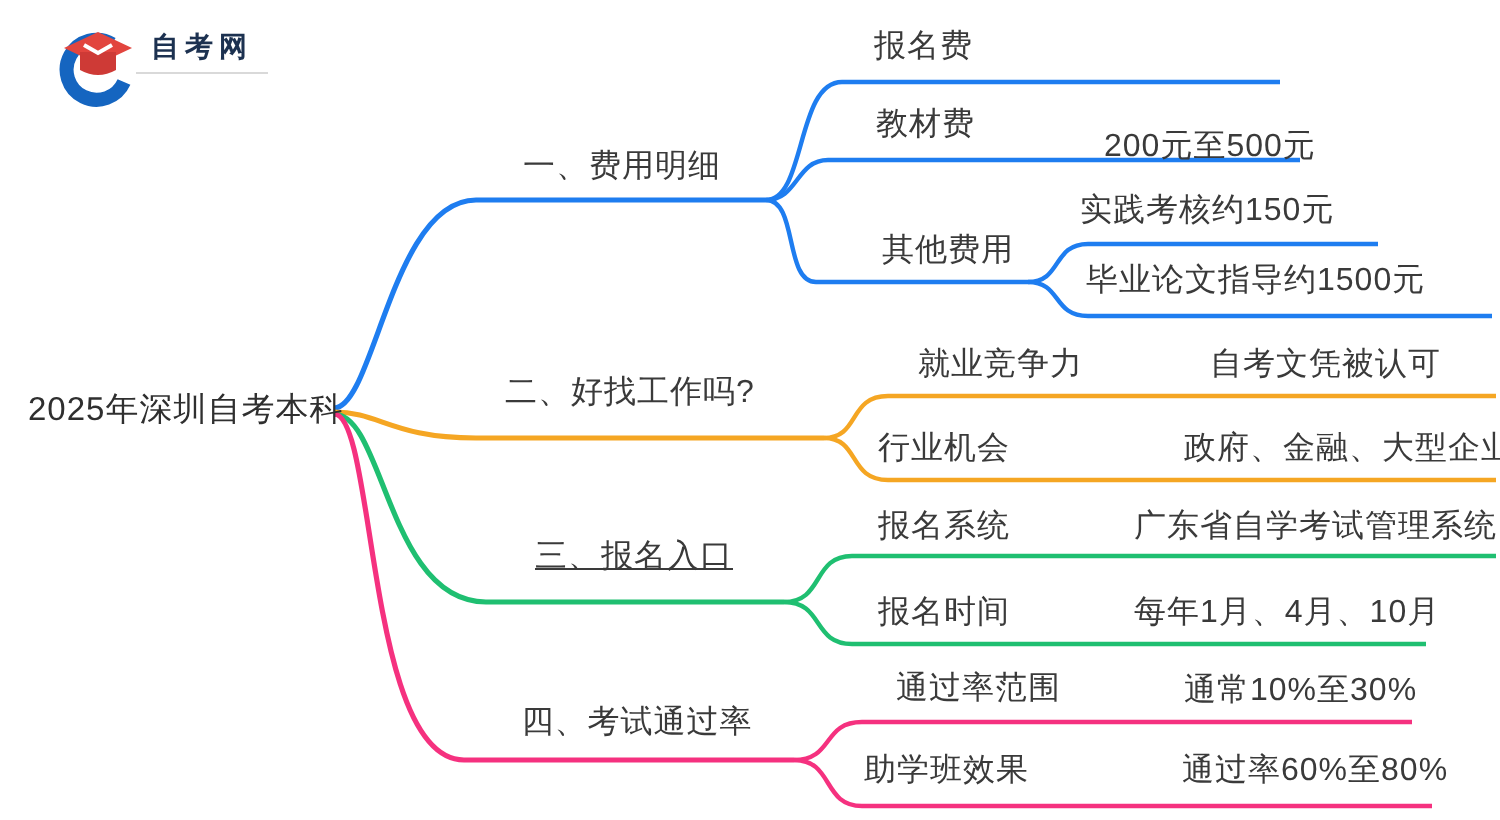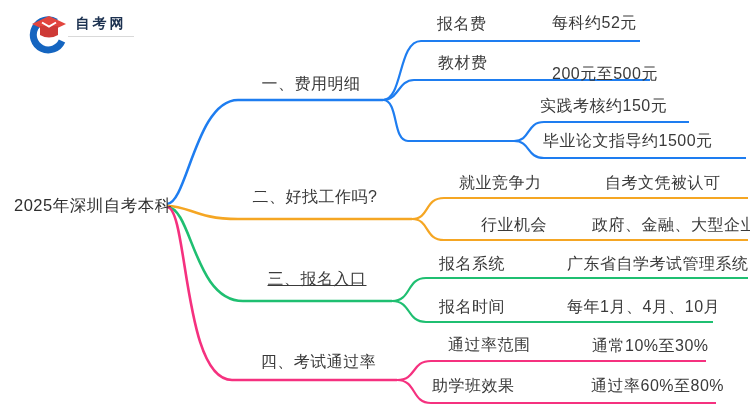--- a/index.html
+++ b/index.html
@@ -71,30 +71,30 @@
       <path d="M167,207 C188,207 183,380 232,380 H397" stroke="#F5317F"></path>
       <path d="M397,380 C417,380 411,361 431,361 H706" stroke-width="2.2" stroke="#F5317F"></path>
       <path d="M397,380 C417,380 411,403 431,403 H716" stroke-width="2.2" stroke="#F5317F"></path>
     </g>
   </svg>
 
   <div class="node root-label" style="left:14px;top:195px;">2025年深圳自考本科</div>
 
   <div class="node branch-label" style="left:237px;top:74px;width:148px;">一、费用明细</div>
   <div class="node" style="left:437px;top:14px;">报名费</div>
-  <div class="node" style="left:552px;top:13px;">每科约52元</div>
   <div class="node" style="left:438px;top:53px;">教材费</div>
   <div class="node" style="left:552px;top:64px;">200元至500元</div>
+  <div class="node" style="left:441px;top:116px;">其他费用</div>
   <div class="node" style="left:540px;top:96px;">实践考核约150元</div>
   <div class="node" style="left:543px;top:131px;">毕业论文指导约1500元</div>
 
   <div class="node branch-label" style="left:240px;top:187px;width:150px;">二、好找工作吗?</div>
   <div class="node" style="left:459px;top:173px;">就业竞争力</div>
   <div class="node" style="left:605px;top:173px;">自考文凭被认可</div>
-  <div class="node" style="left:481px;top:215px;">行业机会</div>
+  <div class="node" style="left:439px;top:215px;">行业机会</div>
   <div class="node" style="left:592px;top:215px;">政府、金融、大型企业</div>
 
   <div class="node branch-label" style="left:246px;top:269px;width:142px;text-decoration:underline;">三、报名入口</div>
   <div class="node" style="left:439px;top:254px;">报名系统</div>
   <div class="node" style="left:567px;top:254px;">广东省自学考试管理系统</div>
   <div class="node" style="left:439px;top:297px;">报名时间</div>
   <div class="node" style="left:567px;top:297px;">每年1月、4月、10月</div>
 
   <div class="node branch-label" style="left:240px;top:352px;width:157px;">四、考试通过率</div>
   <div class="node" style="left:448px;top:335px;">通过率范围</div>

